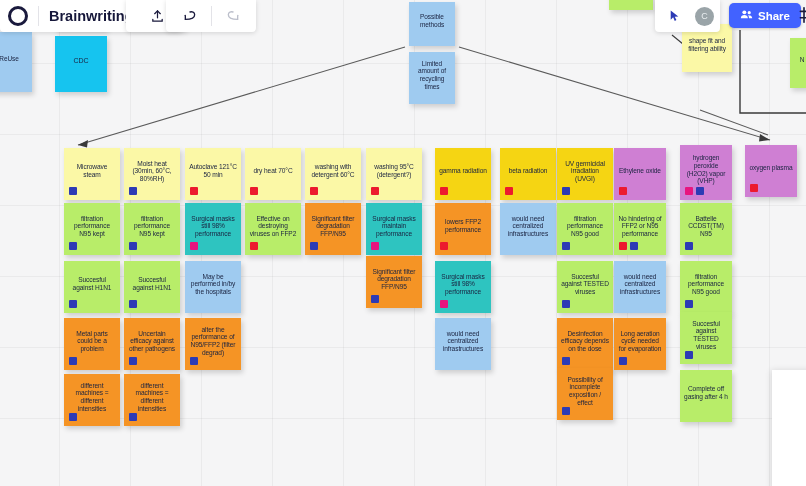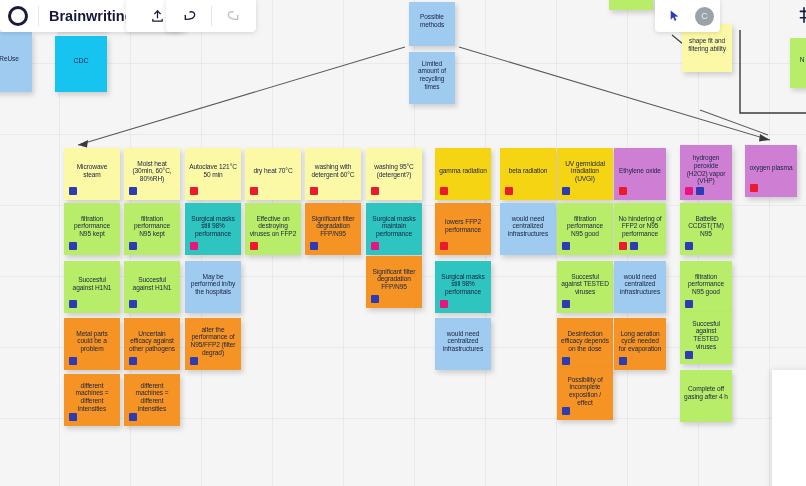--- a/index.html
+++ b/index.html
@@ -413,20 +413,31 @@
 
     <div class="bar-group" id="grp-users">
       <span class="icon-btn">
         <svg width="13" height="14" viewBox="0 0 24 24" fill="#2d3bb5">
           <path d="M5 2 L5 19 L9.5 14.5 L12.5 21 L15.5 19.5 L12.5 13.5 L19 13 Z"></path>
         </svg>
       </span>
       <span id="avatar-c">C</span>
     </div>
 
+    <div id="share-btn">
+      <span>
+        <svg width="13" height="11" viewBox="0 0 24 20" fill="#ffffff">
+          <circle cx="8" cy="6" r="3.6"></circle>
+            <circle cx="17" cy="6.6" r="2.9"></circle>
+          <path d="M1.5 17 C1.5 12.6 4.5 11 8 11 C11.5 11 14.5 12.6 14.5 17 Z"></path>
+          <path d="M15 11.2 C18 11.2 22.5 12.2 22.5 17 L16.6 17 C16.6 14.4 16 12.4 15 11.2 Z"></path>
+        </svg>
+      </span>
+      <span>Share</span>
+    </div>
 
     <span id="right-edge-icon">
       <svg width="12" height="18" viewBox="0 0 12 20" fill="none" stroke="#1a1a3d" stroke-width="1.8" stroke-linecap="round">
         <path d="M6 2 L6 18"></path>
           <path d="M2 6 L10 6"></path>
           <path d="M2 13 L10 13"></path>
       </svg>
     </span>
   </div>
 </div>

